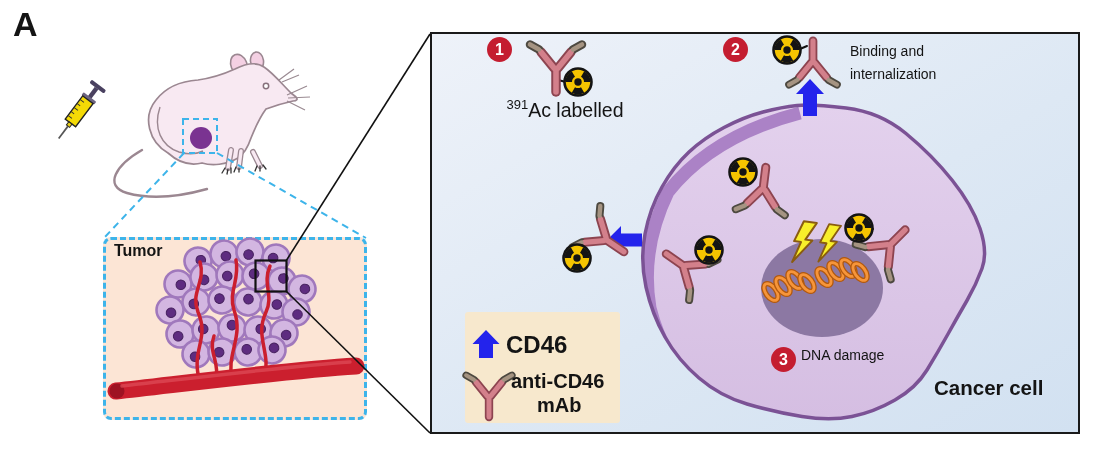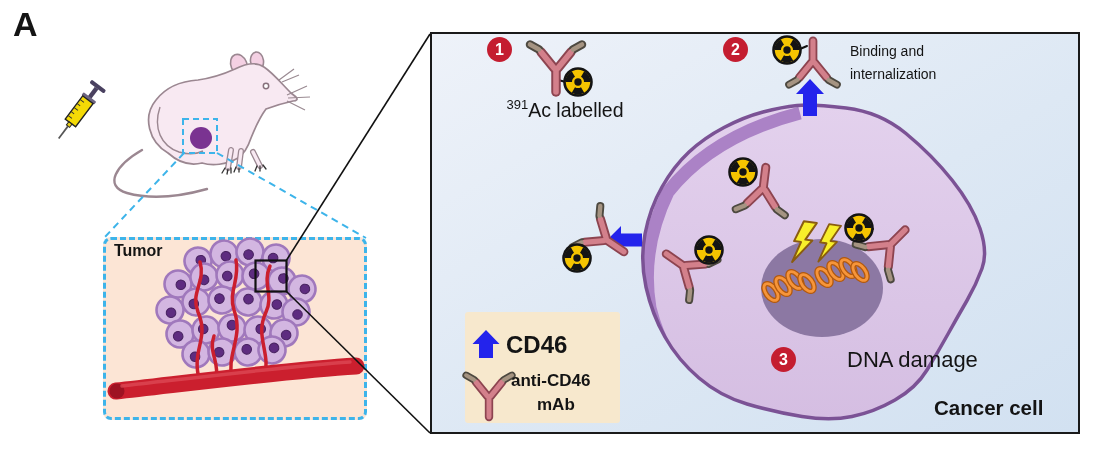--- a/index.html
+++ b/index.html
@@ -11,24 +11,24 @@
   #panelbox{left:430px;top:32px;width:650px;height:402px;border:2.5px solid #1a1a1a;
             background:linear-gradient(150deg,#eef2f9 0%,#dde8f4 55%,#d2e1f1 100%);}
   #legendbox{left:465px;top:312px;width:155px;height:111px;background:#f7e8cd;border-radius:3px;}
   svg.layer{position:absolute;left:0;top:0;}
   .txt{position:absolute;line-height:1.2;}
   #figlabel{left:13px;top:4px;font-size:34px;font-weight:bold;}
   #tumortitle{left:114px;top:241px;font-size:16px;font-weight:bold;}
   #aclabel{left:480px;top:92px;width:170px;text-align:center;font-size:19.5px;line-height:25px;}
   #aclabel sup{font-size:13px;}
   #bindlabel{left:850px;top:40px;font-size:14px;line-height:23px;}
-  #dnalabel{left:847px;top:347px;font-size:22px;}
-  #cancerlabel{left:934px;top:396px;font-size:20.5px;font-weight:bold;}
+  #dnalabel{left:801px;top:347px;font-size:14px;}
+  #cancerlabel{left:934px;top:376px;font-size:20.5px;font-weight:bold;}
   #cd46label{left:506px;top:331px;font-size:24px;font-weight:bold;}
-  #mablabel{left:511px;top:369px;font-size:17px;font-weight:bold;line-height:24px;}
+  #mablabel{left:511px;top:369px;font-size:20px;font-weight:bold;line-height:24px;}
   #mablabel .l2{margin-left:26px;}
   .badge{position:absolute;width:25px;height:25px;border-radius:50%;background:#c41d30;
          color:#fff;font-size:16px;font-weight:bold;text-align:center;line-height:25px;}
   #badge1{left:487px;top:37px;}
   #badge2{left:723px;top:37px;}
   #badge3{left:771px;top:347px;}
 </style>
 </head>
 <body>
 

